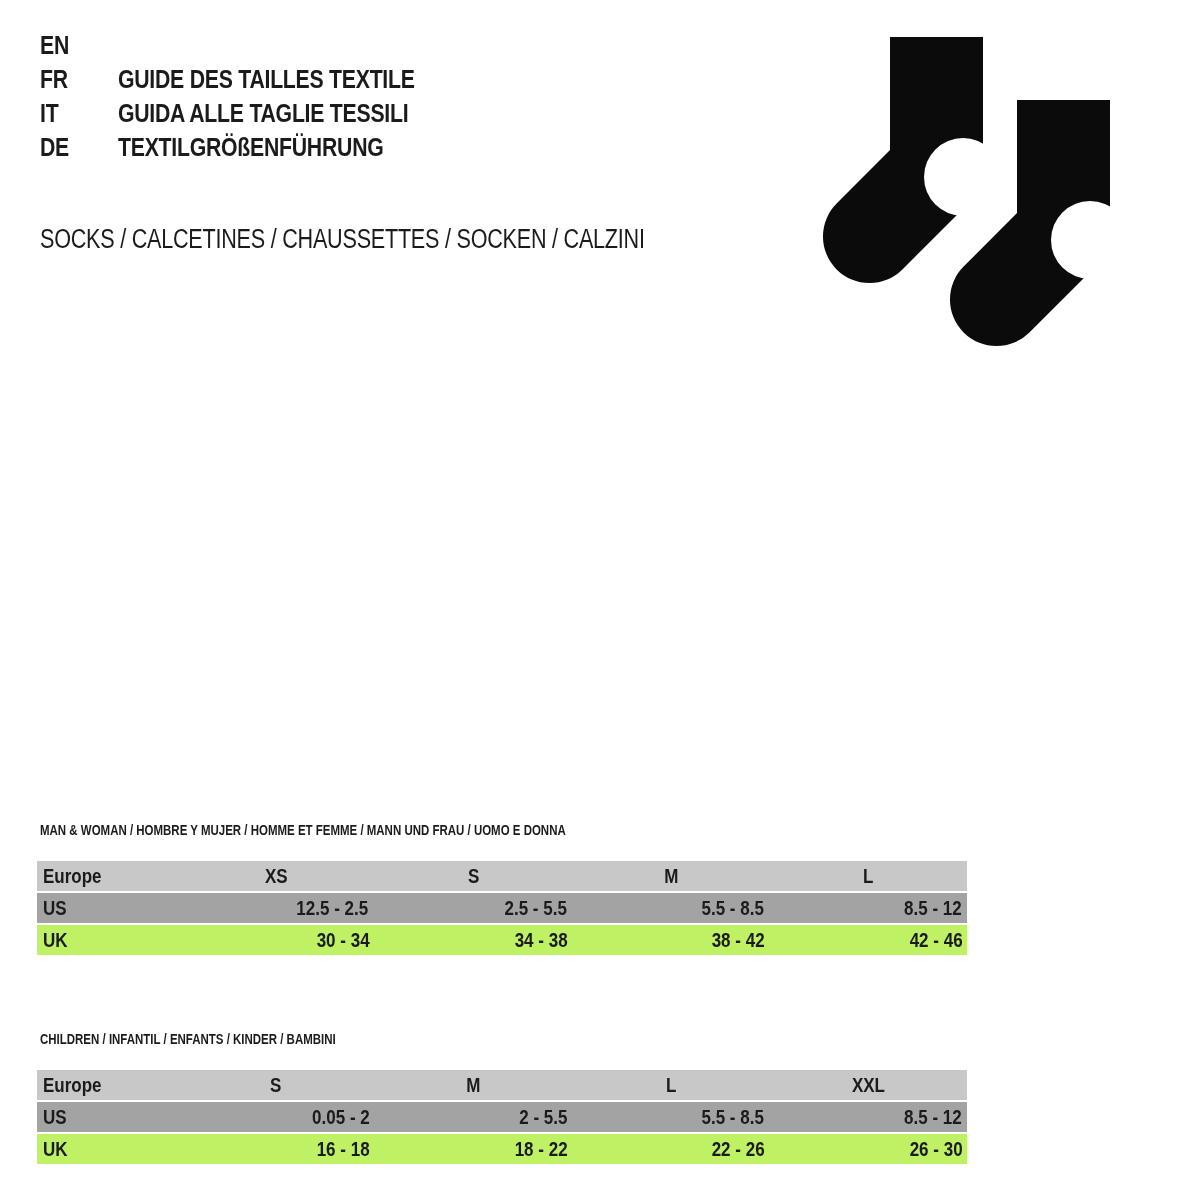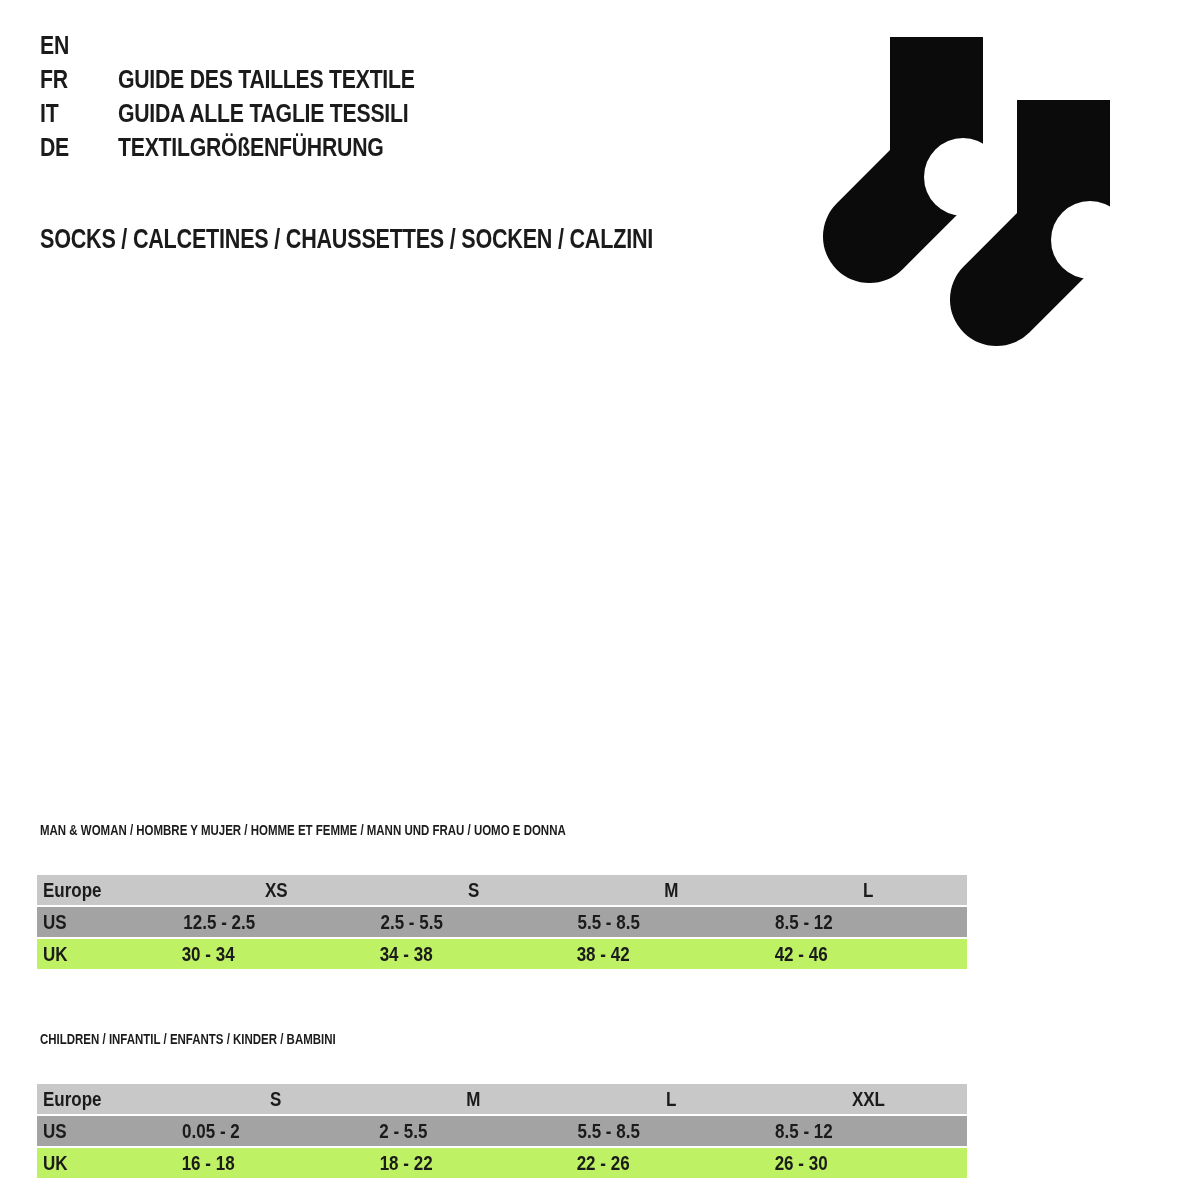--- a/index.html
+++ b/index.html
@@ -20,53 +20,53 @@
 
   
   .lang-block { position: absolute; left: 40px; top: 28px; }
   .lang-row { display: flex; height: 34px; line-height: 34px; }
   .lang-code { width: 78px; font-weight: 700; font-size: 25px; letter-spacing: -0.3px; }
   .lang-label { font-weight: 700; font-size: 25px; letter-spacing: -0.3px; }
 
   
   .category-title {
     position: absolute; left: 40px; top: 224px;
-    font-size: 27px; font-weight: 700; letter-spacing: -0.3px;
+    font-size: 27px; font-weight: 400; letter-spacing: -0.3px;
     line-height: 30px; white-space: nowrap;
   }
 
   
   .socks-icon { position: absolute; left: 818px; top: 37px; }
 
   
   .size-section { position: absolute; left: 37px; width: 930px; }
   .section-man-woman { top: 818px; }
   .section-children { top: 1027px; }
   .table-title {
     font-size: 14px; font-weight: 700; line-height: 24px;
     padding-left: 3px; white-space: nowrap;
   }
   table.size-table {
     border-collapse: collapse;
     width: 930px;
-    margin-top: 33px;
+    margin-top: 19px;
     table-layout: fixed;
   }
   table.size-table th, table.size-table td {
     height: 30px; line-height: 30px;
     font-size: 20px; font-weight: 700;
     padding: 0;
     border-bottom: 2px solid #ffffff;
     overflow: hidden;
   }
   table.size-table th { background: #c8c8c8; text-align: center; }
   table.size-table th.first, table.size-table td.first { text-align: left; padding-left: 6px; }
   table.size-table tr.row-a td { background: #a3a3a3; }
   table.size-table tr.row-b td { background: #bef264; }
-  table.size-table td { text-align: left; }
+  table.size-table td { text-align: right; }
   col.c-region { width: 140px; }
   col.c-size { width: 197px; }
 </style>
 </head>
 <body>
 
 <div class="page">
 
   <div class="lang-block">
     <div class="lang-row">

